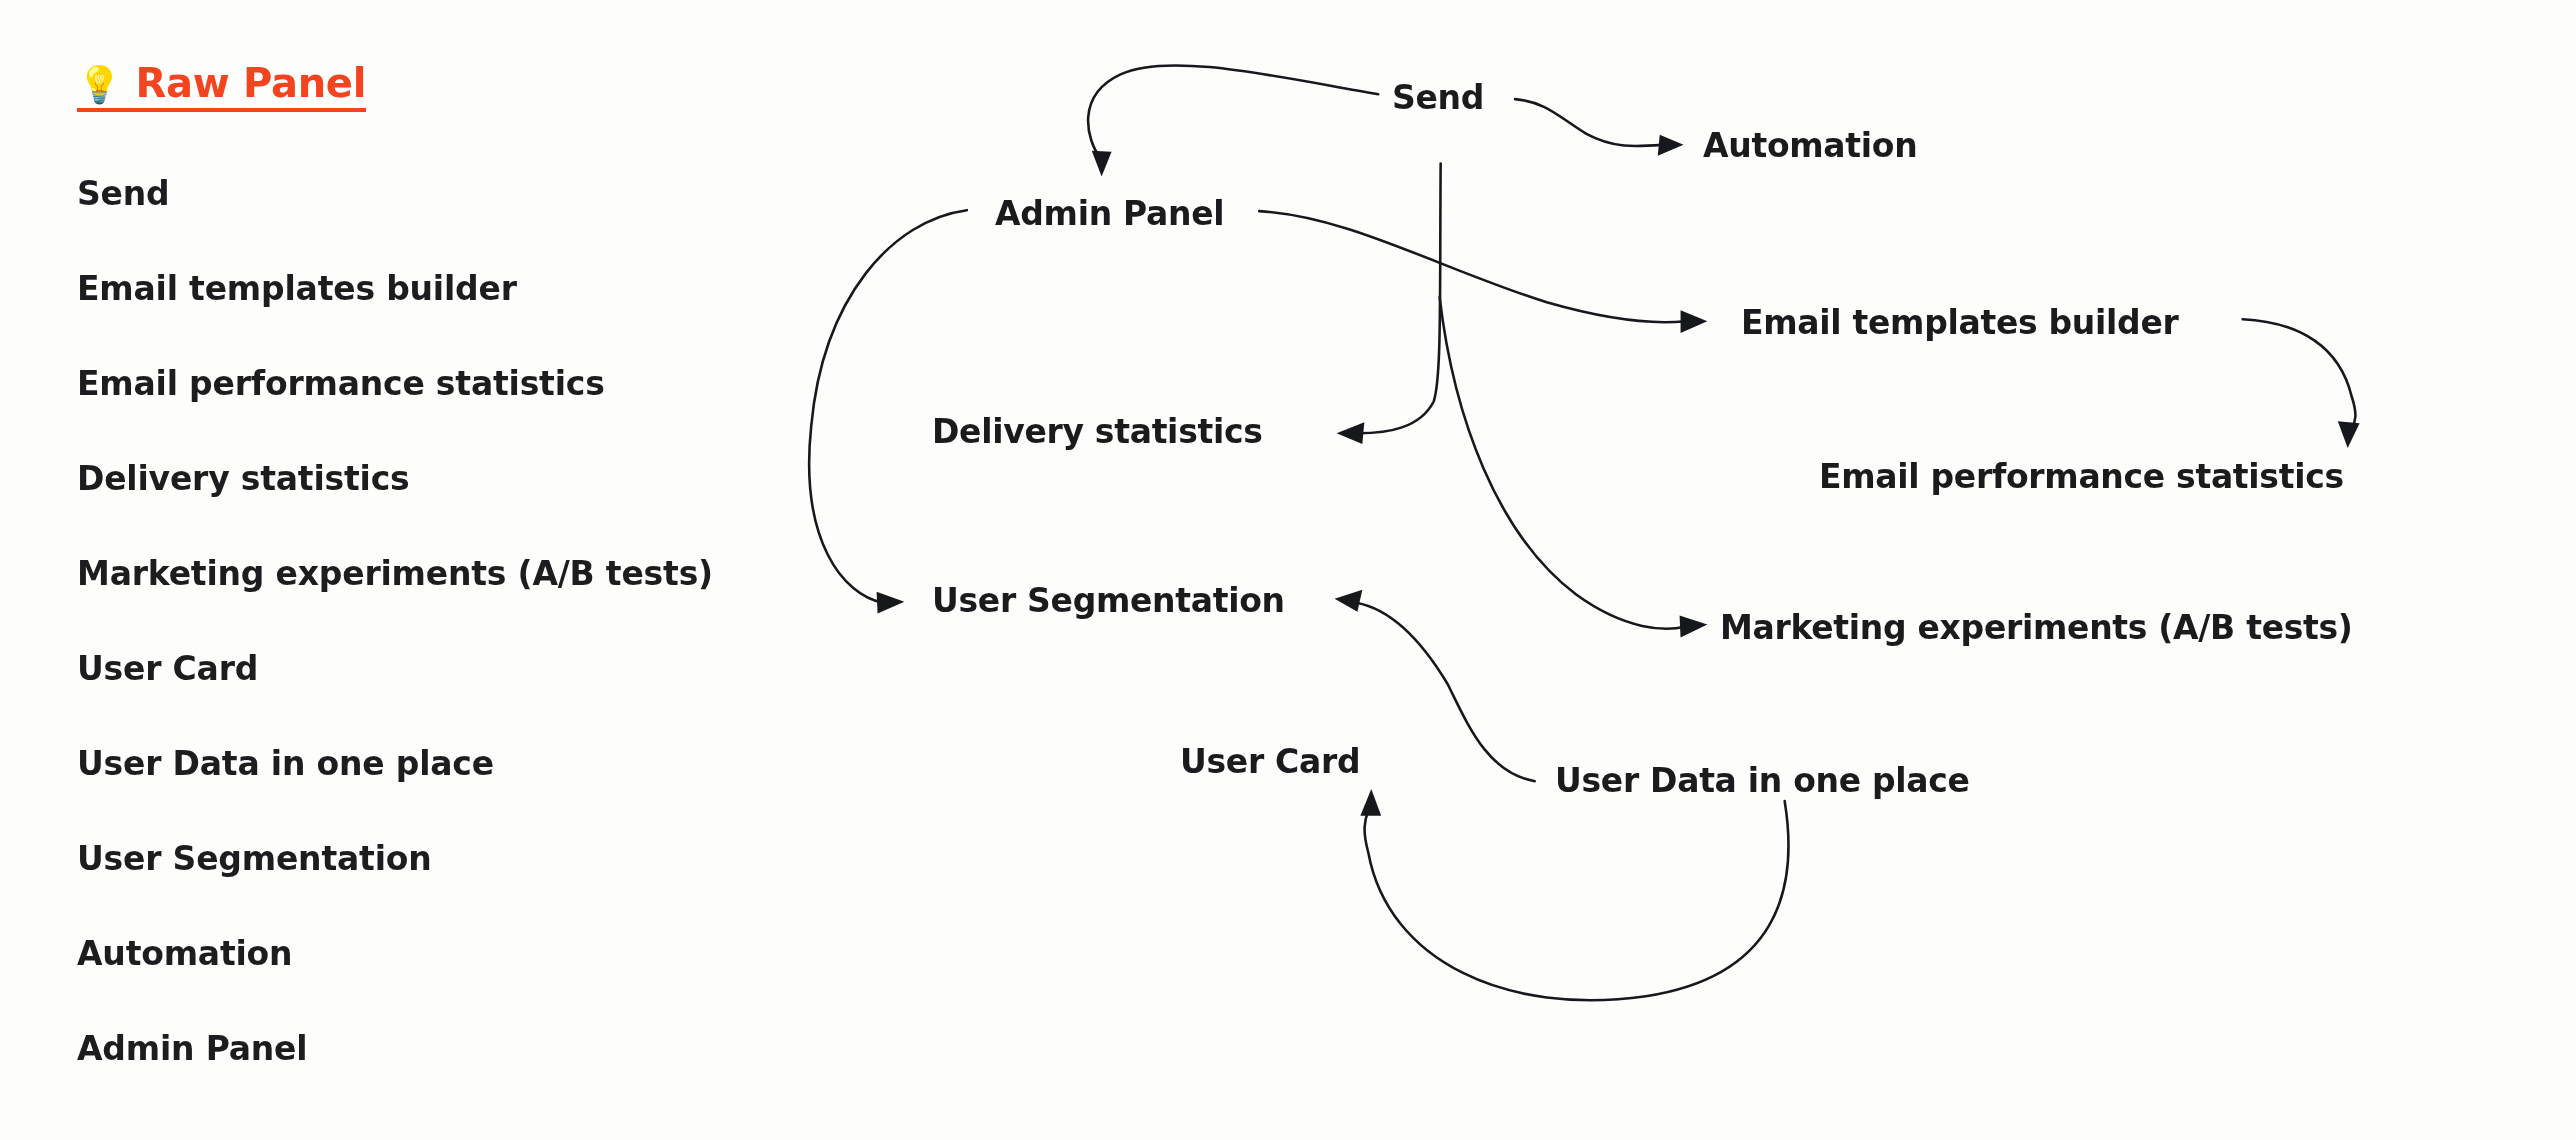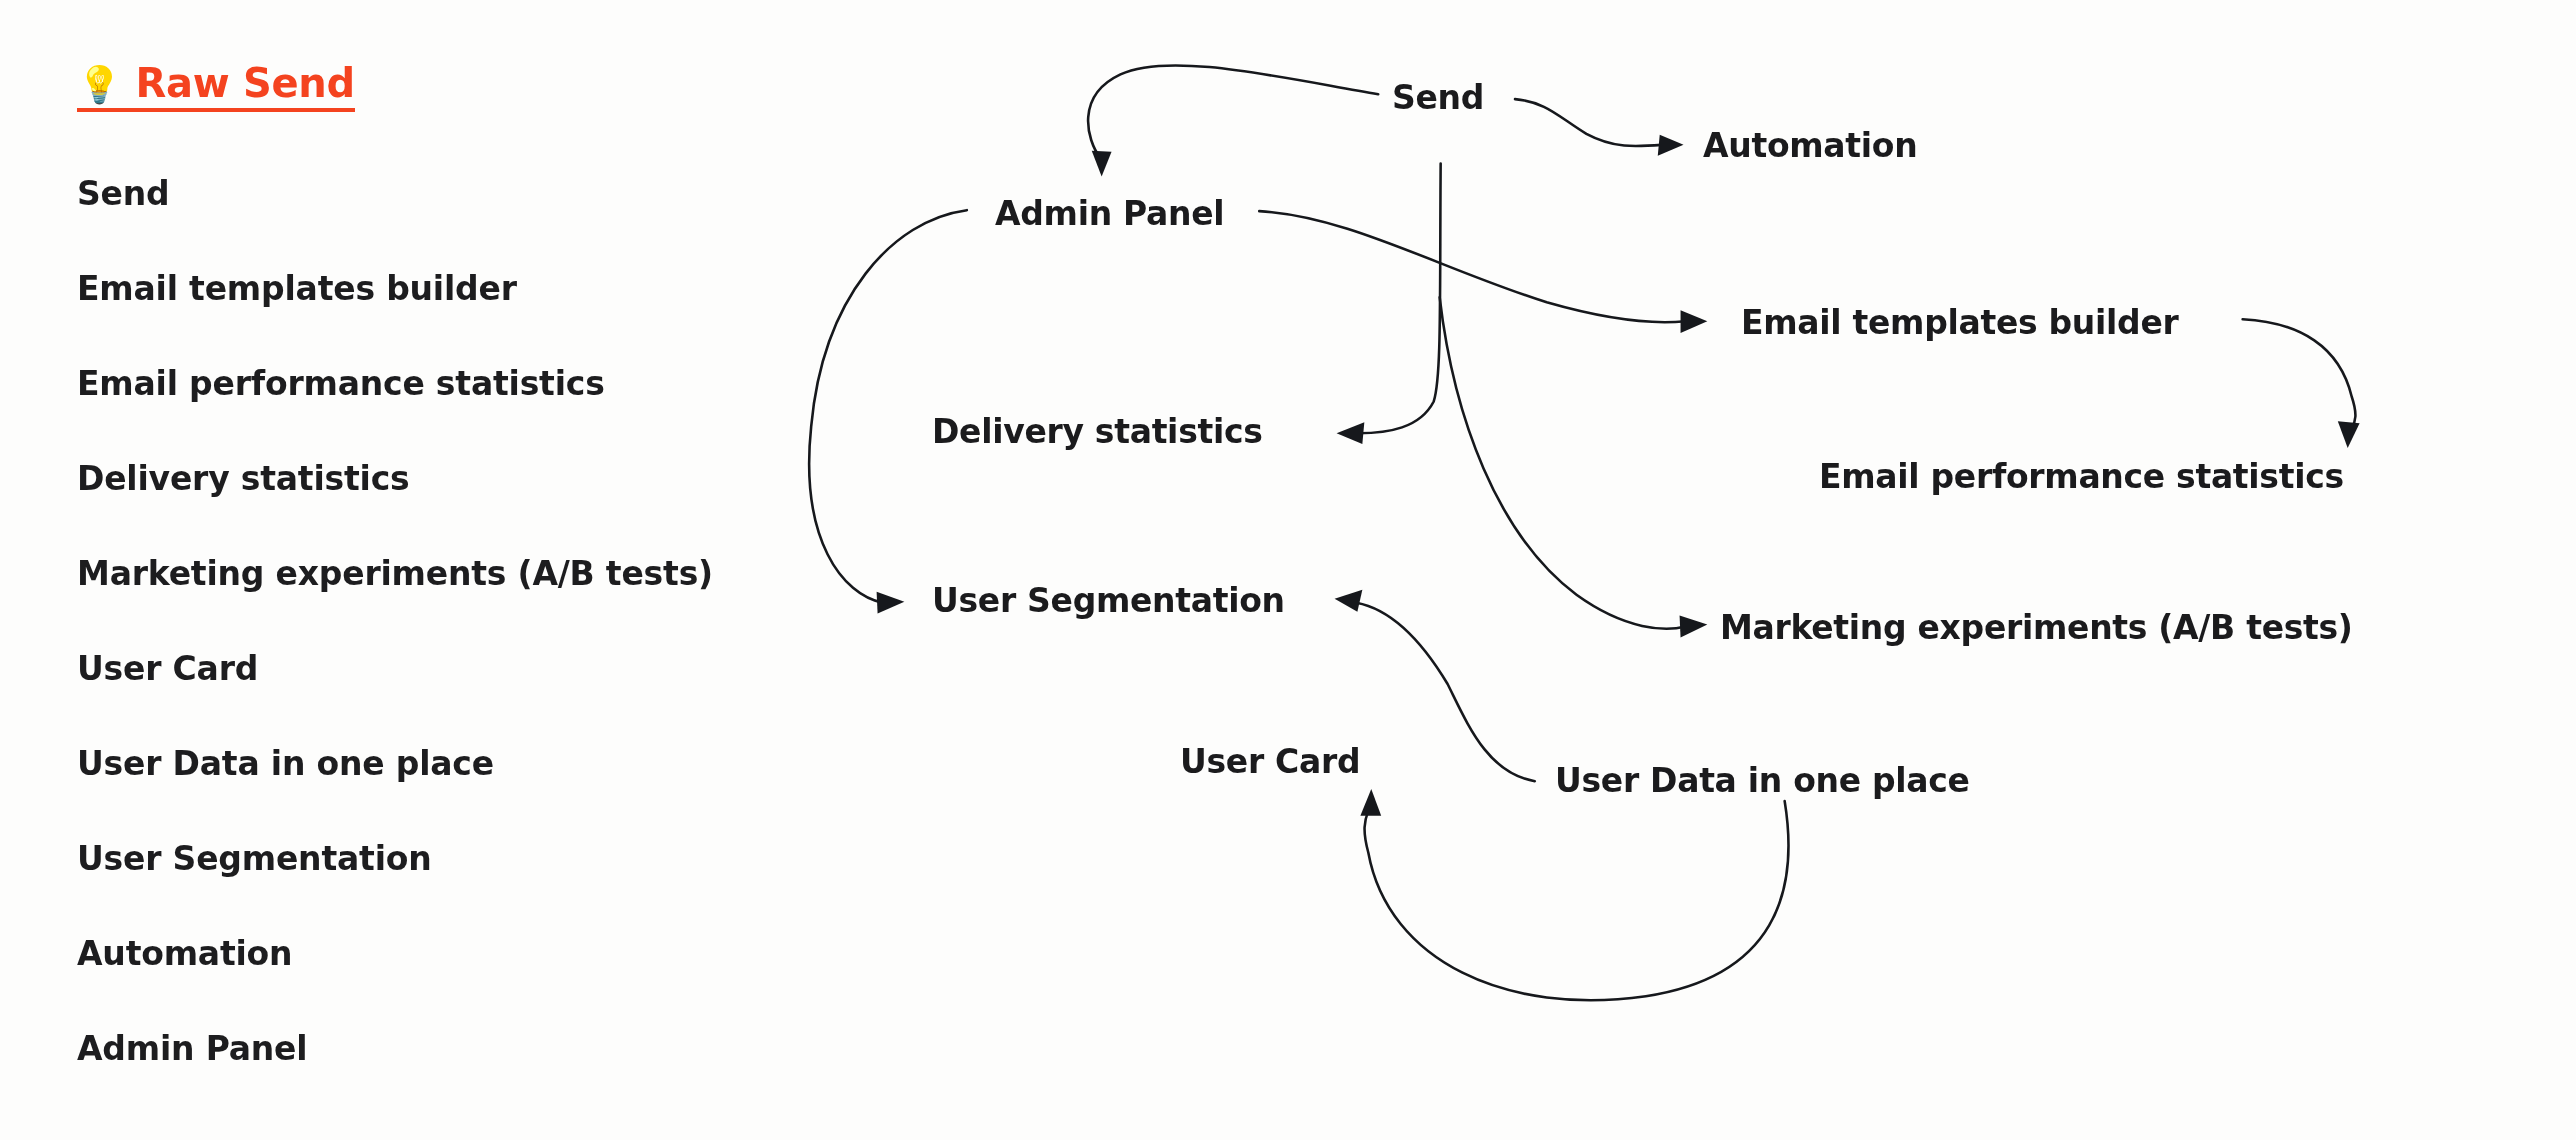--- a/index.html
+++ b/index.html
@@ -146,21 +146,21 @@
 
   <g>
     <path class="edge" d="M 1800 808 C 1815 900, 1790 985, 1660 1005 C 1520 1025, 1400 970, 1380 860 C 1374 838, 1376 828, 1380 818"></path>
     <polygon class="arrowhead" points="1383,796 1393,823, 1372,823"></polygon>
   </g>
 </svg>
 
 <div id="raw-ideas-panel">
   <div id="raw-ideas-heading">
     <span class="bulb">💡</span>
-    <span class="label-text">Raw Send</span>
+    <span class="label-text">Raw Panel</span>
   </div>
 
   <ul id="raw-ideas-list">
     <li>Send</li>
     <li>Email templates builder</li>
     <li>Email performance statistics</li>
     <li>Delivery statistics</li>
     <li>Marketing experiments (A/B tests)</li>
     <li>User Card</li>
     <li>User Data in one place</li>

